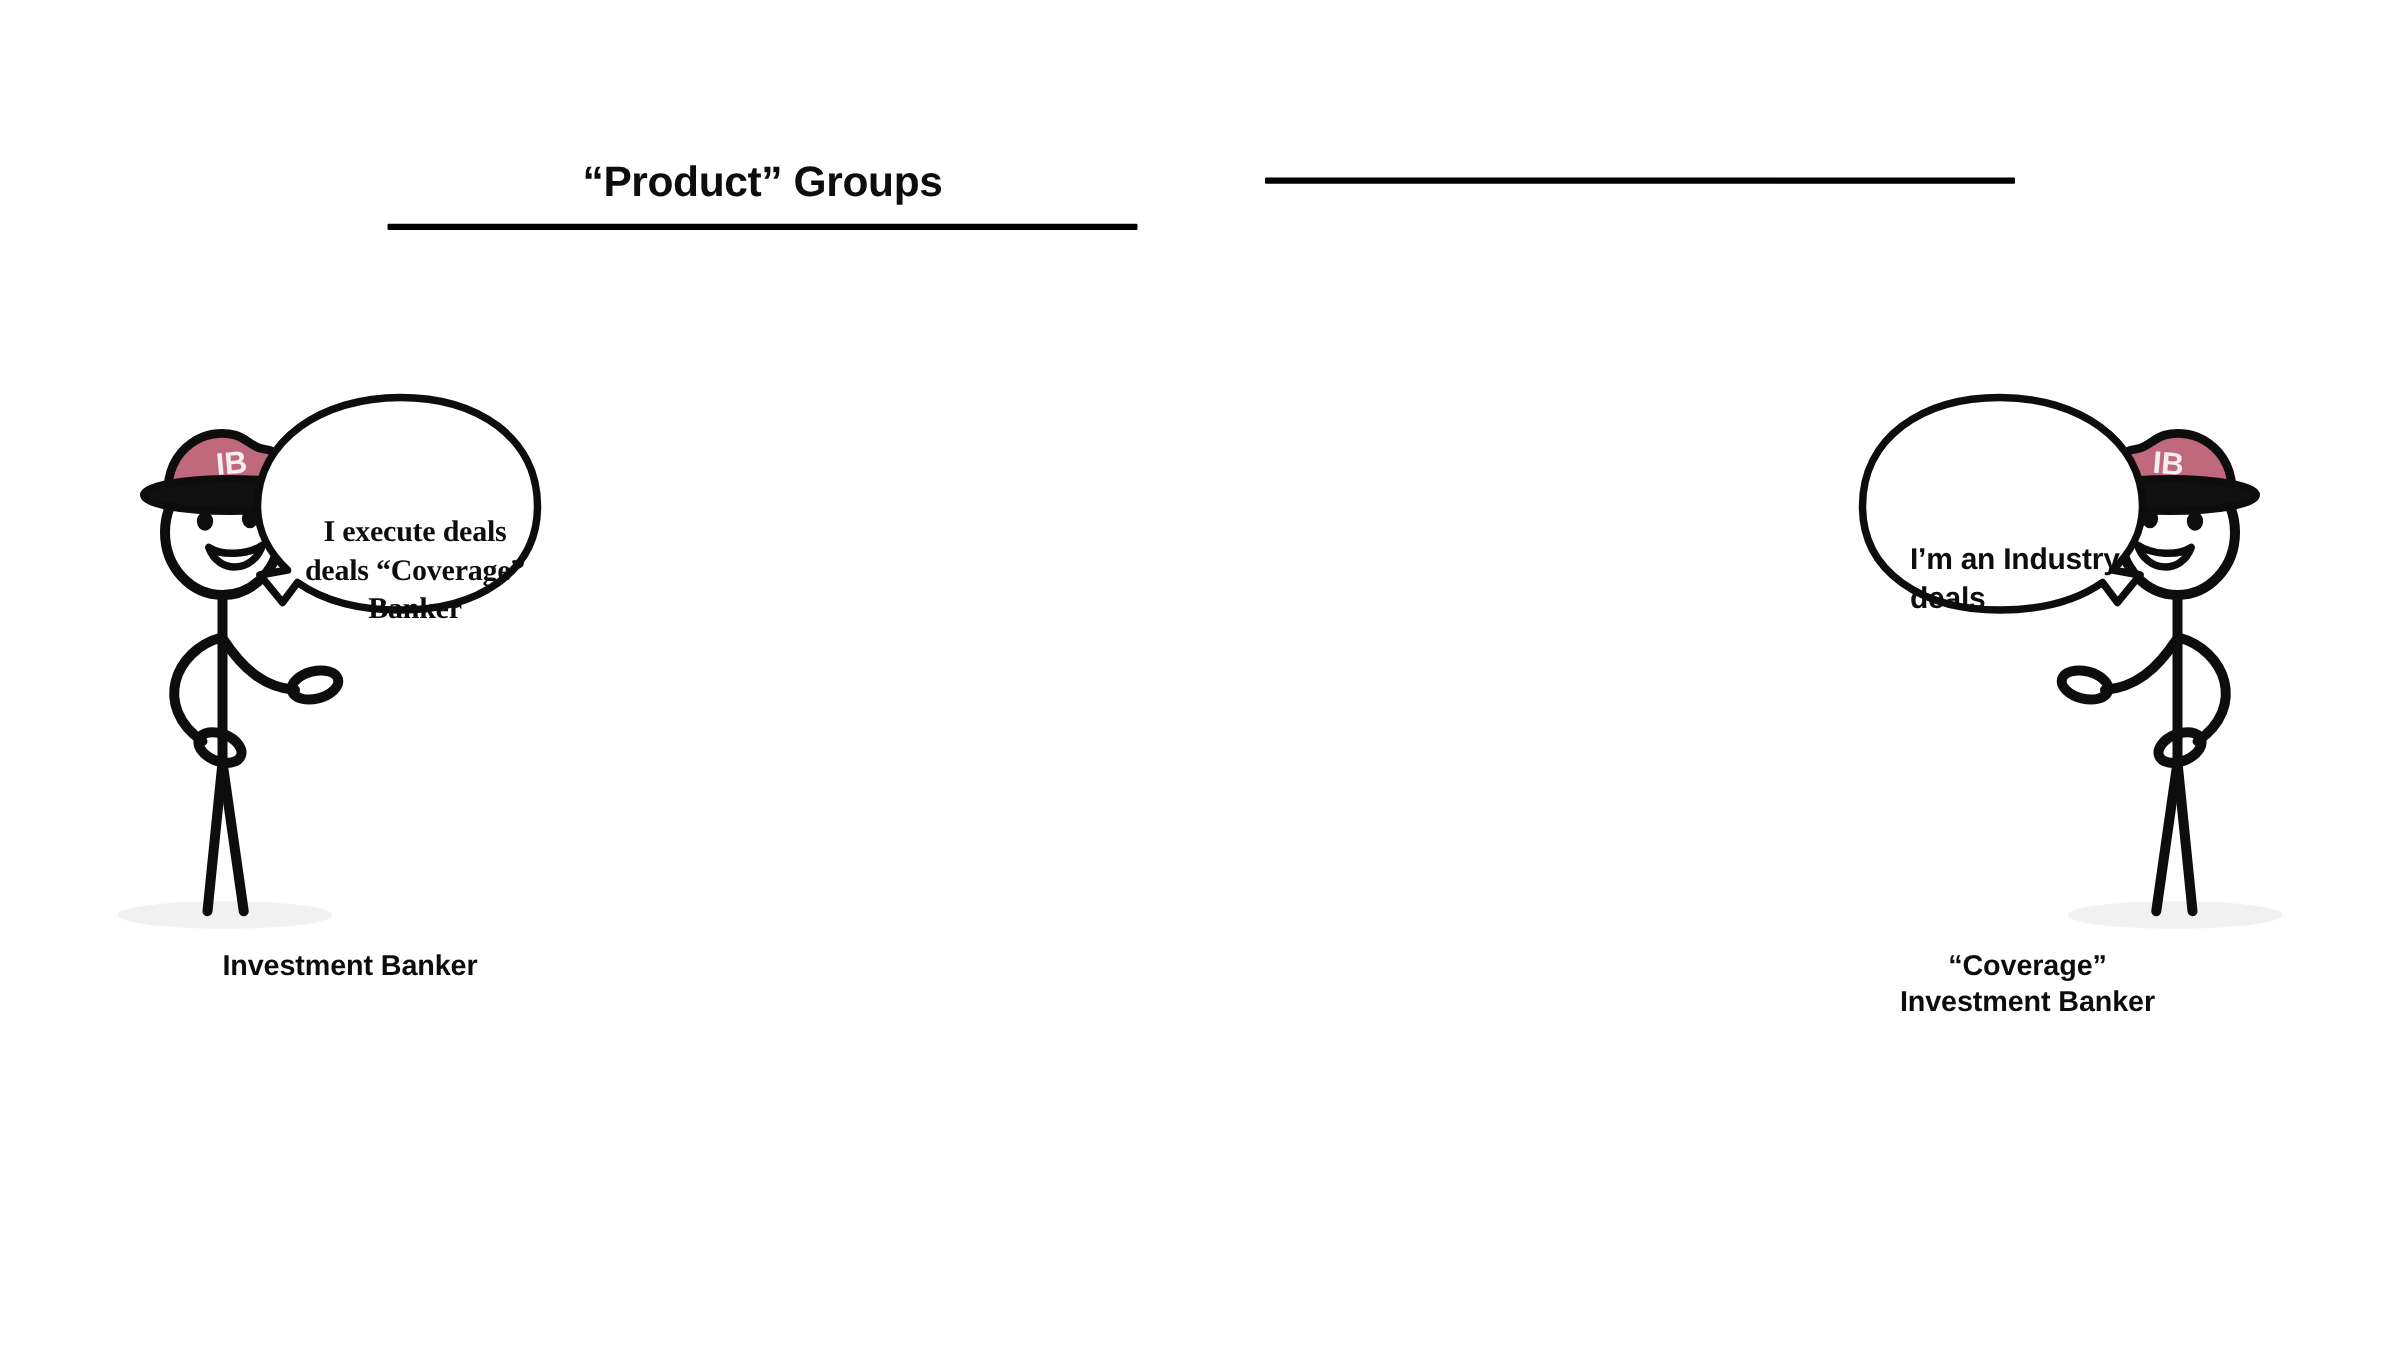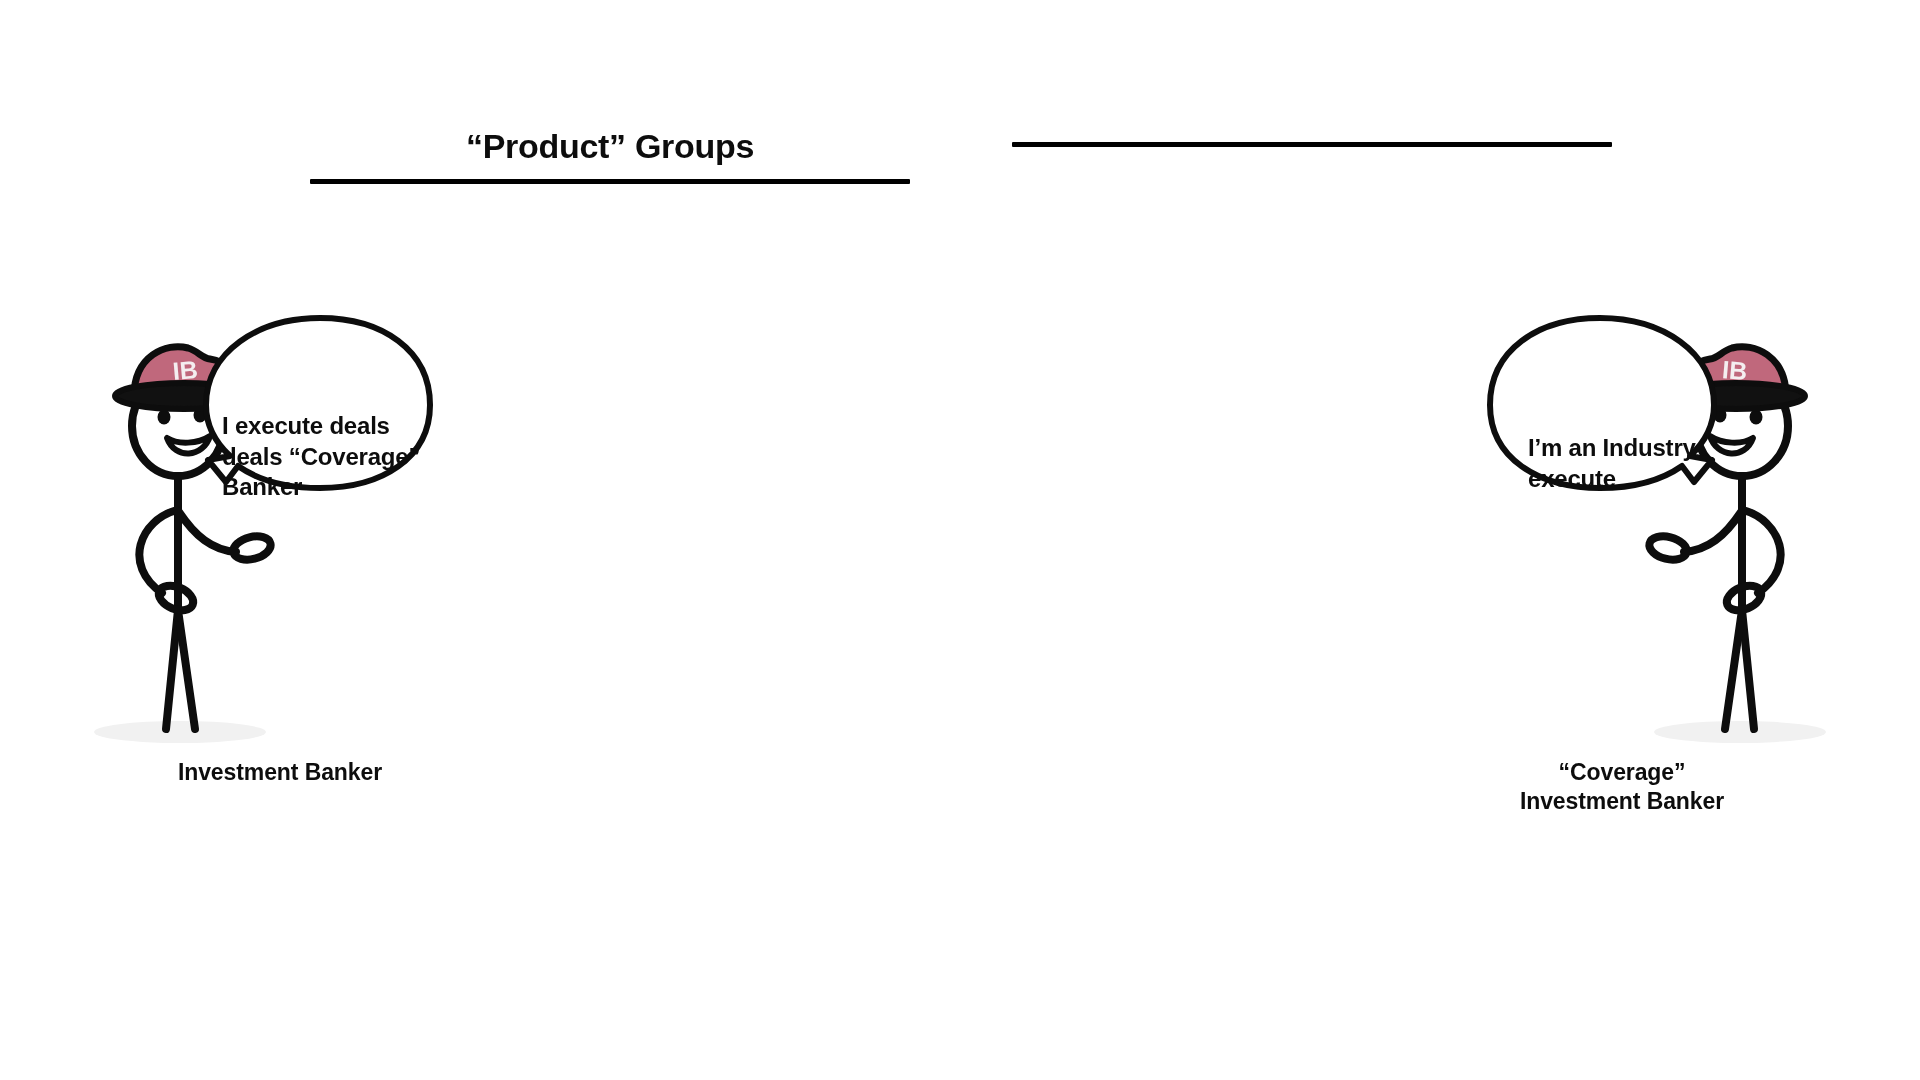--- a/index.html
+++ b/index.html
@@ -71,20 +71,22 @@
     font-size: 24px;
     font-weight: bold;
     line-height: 1.28;
     color: #0d0d0d;
     letter-spacing: -0.2px;
   }
   #bubble-text-product {
     left: 192px;
     top: 51px;
     width: 220px;
+    text-align: center;
+    font-family: Liberation Serif, serif;
   }
   #bubble-text-coverage {
     left: 158px;
     top: 73px;
     width: 210px;
     text-align: left;
   }
   .bubble-text .line { display: block; white-space: nowrap; }
 
   
@@ -225,21 +227,21 @@
                    C 400 98, 352 128, 290 128
                    C 255 128, 228 120, 208 106
                    L 196 122 L 178 100 L 200 96
                    C 185 82, 176 64, 176 45 Z" fill="#ffffff" stroke="#0d0d0d" stroke-width="6" stroke-linejoin="round"></path>
         </g>
       </g>
     </svg>
 
     <div class="bubble-text" id="bubble-text-coverage">
       <span class="line">I’m an Industry</span>
-      <span class="line">execute</span>
+      <span class="line">deals</span>
     </div>
 
     <div class="caption-wrap">
       <div class="caption" id="caption-coverage">
         <span class="line">“Coverage”</span>
         <span class="line">Investment Banker</span>
       </div>
     </div>
   </div>
 

